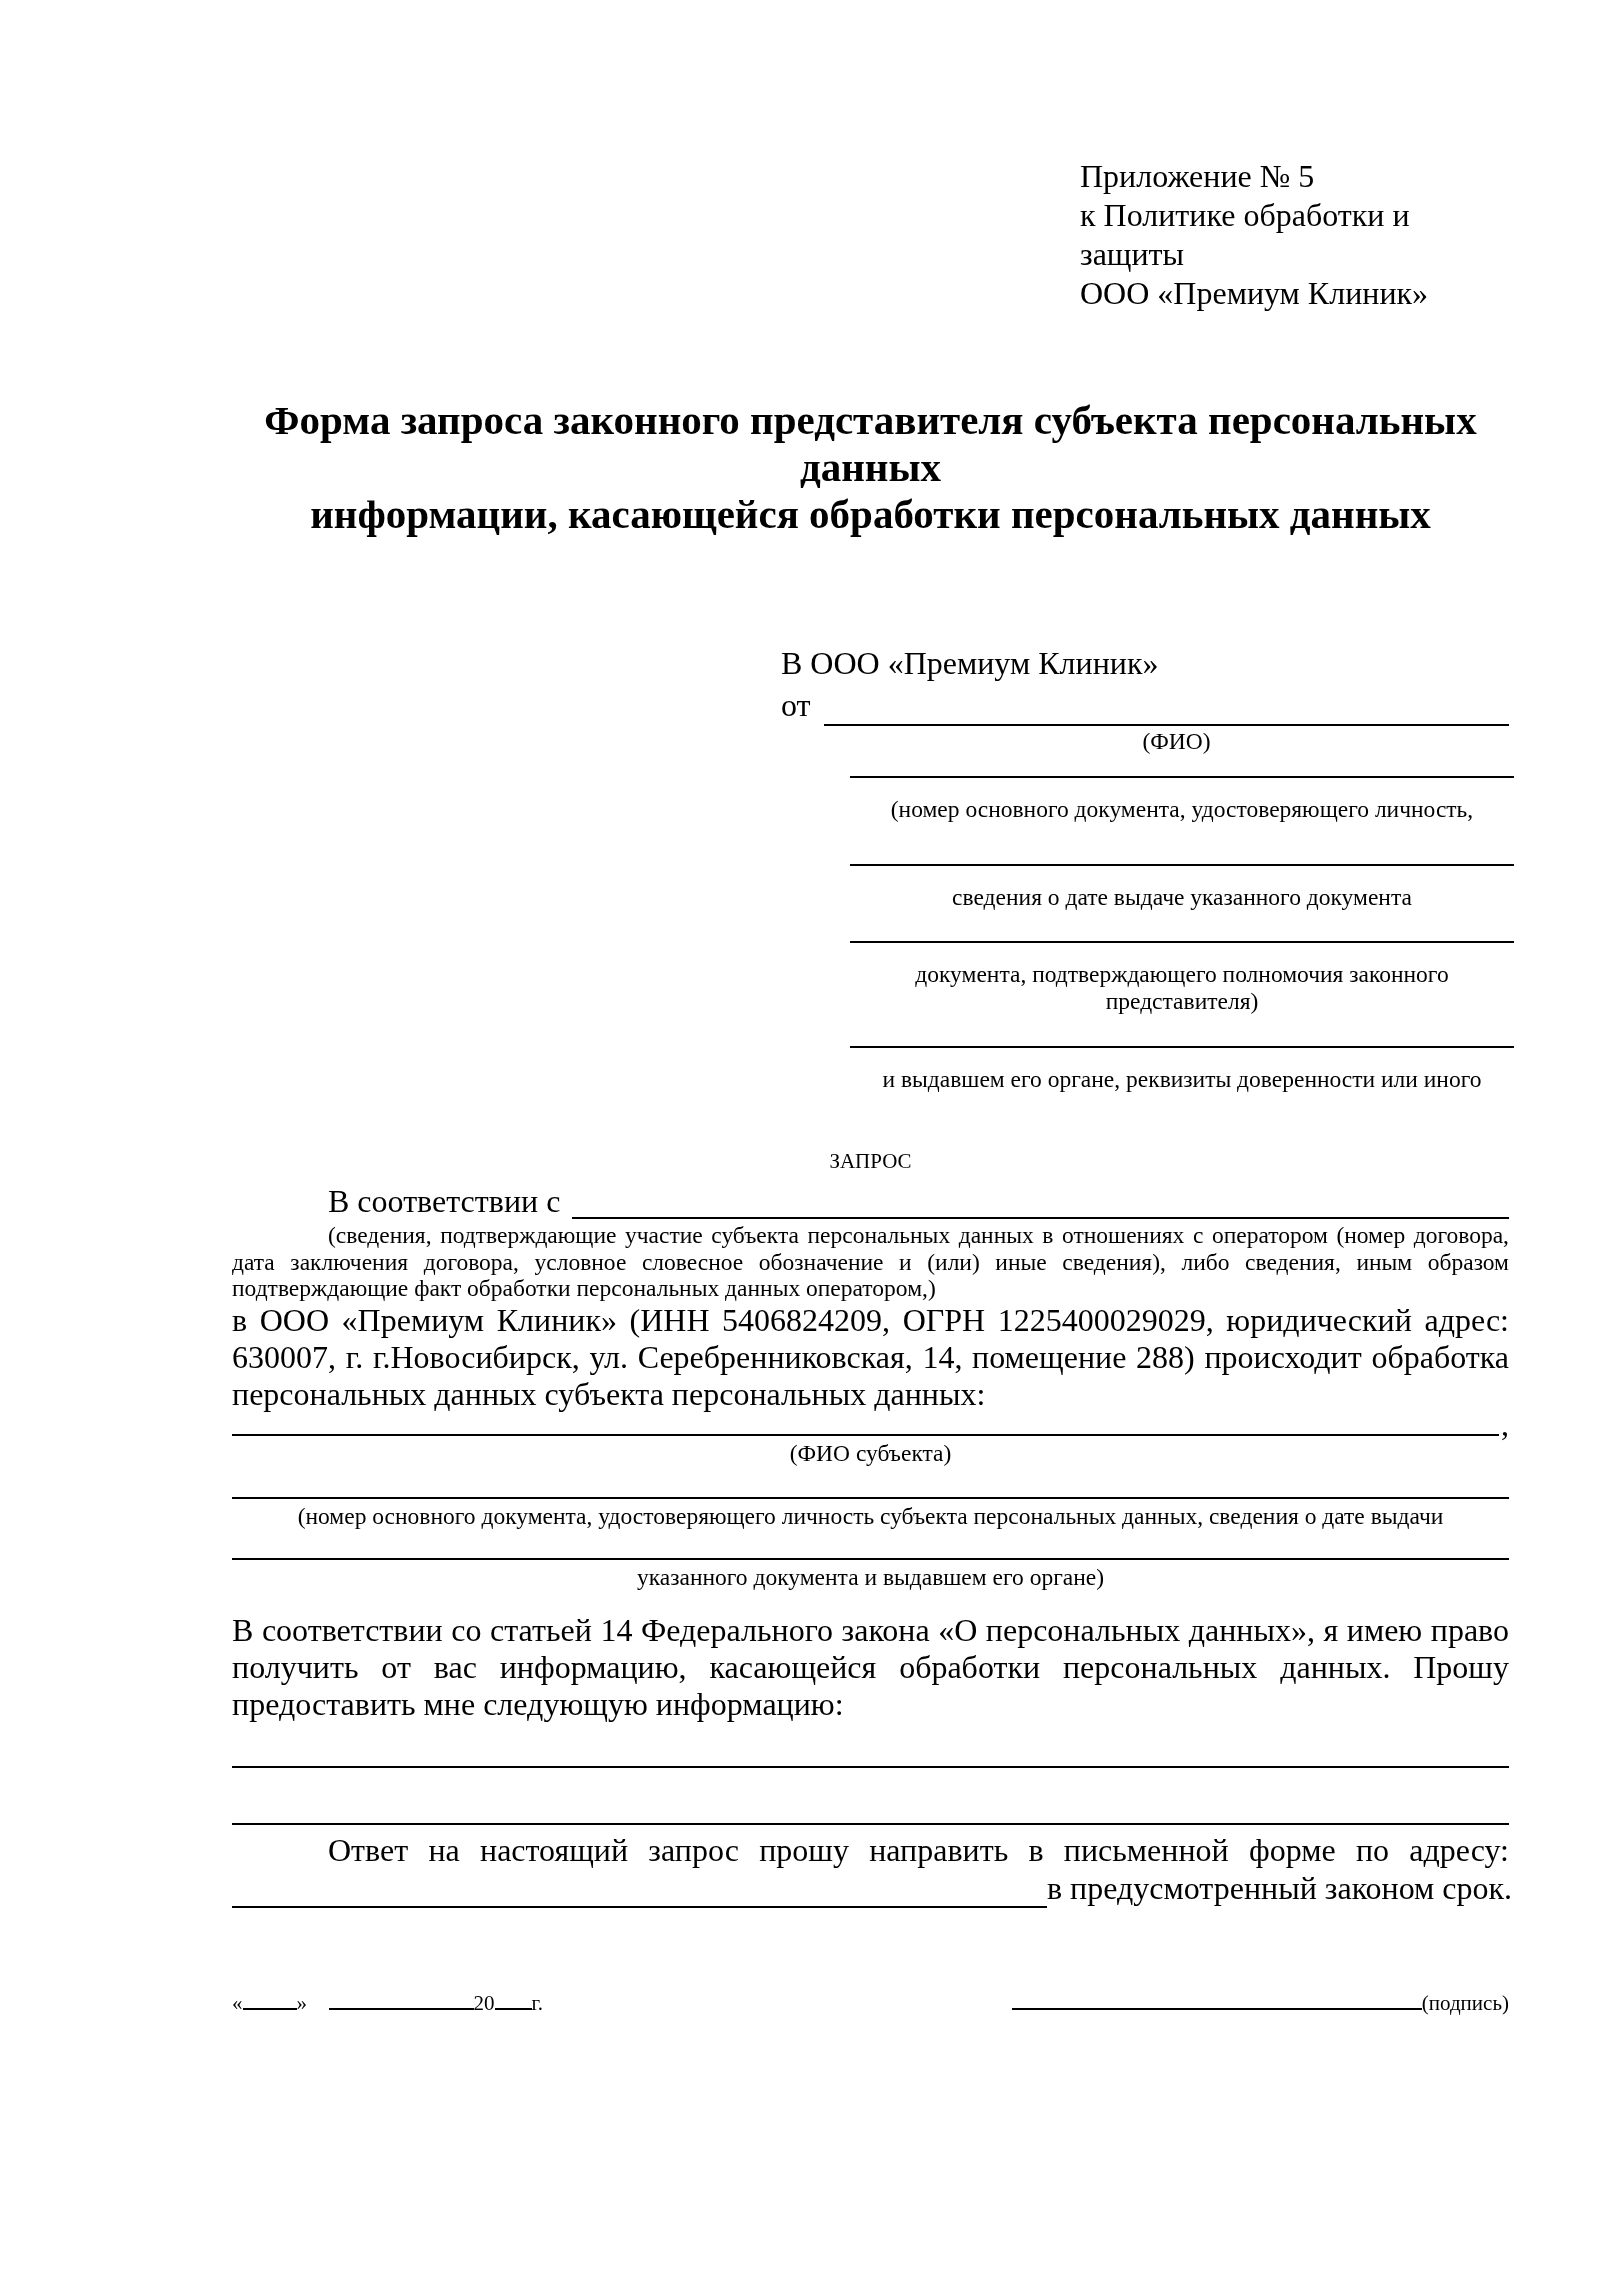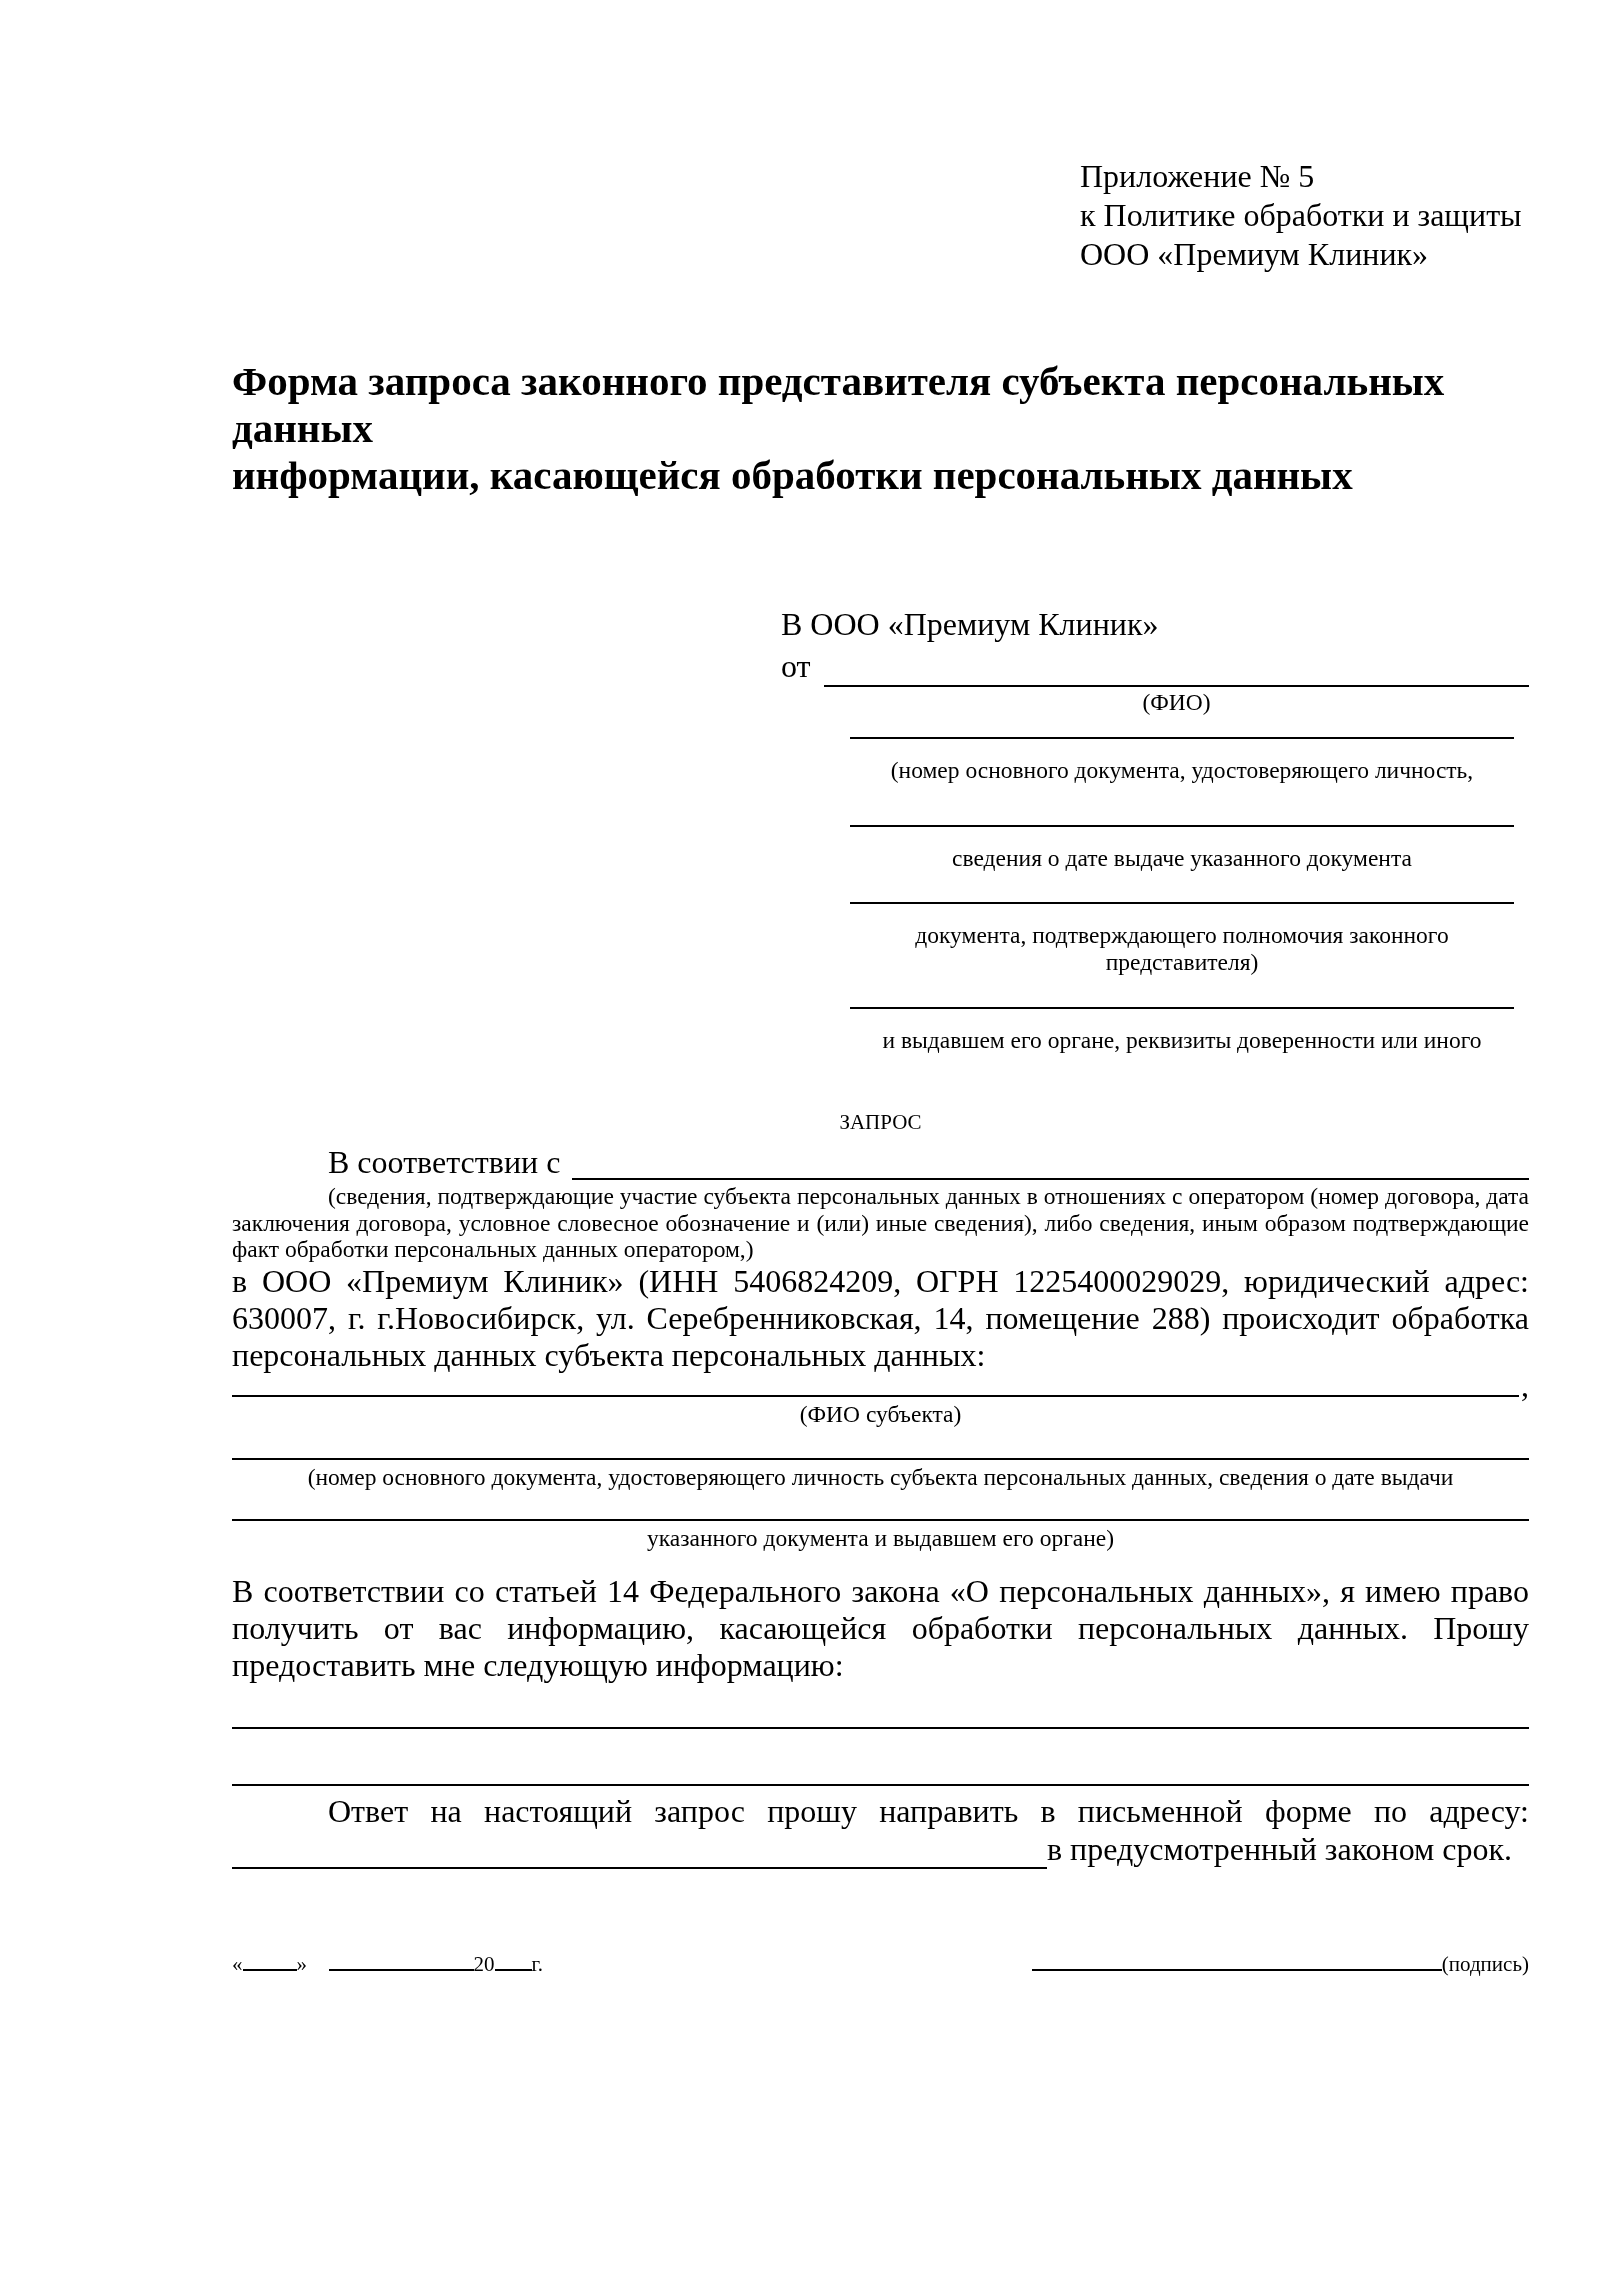--- a/index.html
+++ b/index.html
@@ -8,27 +8,28 @@
     position:relative;
     width:1621px;height:2293px;
     margin:0 auto;
     background:#ffffff;
     color:#000;
     font-family:"Liberation Serif","DejaVu Serif",serif;
     overflow:hidden;
   }
   .content{
     position:absolute;
-    left:232px;right:92px;top:157px;
+    left:232px;right:112px;top:157px;
   }
   
   .hdr{margin-left:848px;font-size:32px;line-height:39px;}
   
   .title{
     margin-top:84px;
+    text-align:center;
     font-weight:bold;
     font-size:41px;line-height:47px;
   }
   
   .addr{margin-top:104px;font-size:32px;}
   .addr .to-line{margin-left:549px;line-height:42px;}
   .addr .from-row{margin-left:549px;display:flex;align-items:flex-end;line-height:42px;}
   .addr .from-row .lbl{white-space:nowrap;padding-right:13.7px;}
   .fill{border-bottom:2.9px solid #000;}
   .addr .from-row .fill{flex:1 1 auto;height:39px;}

